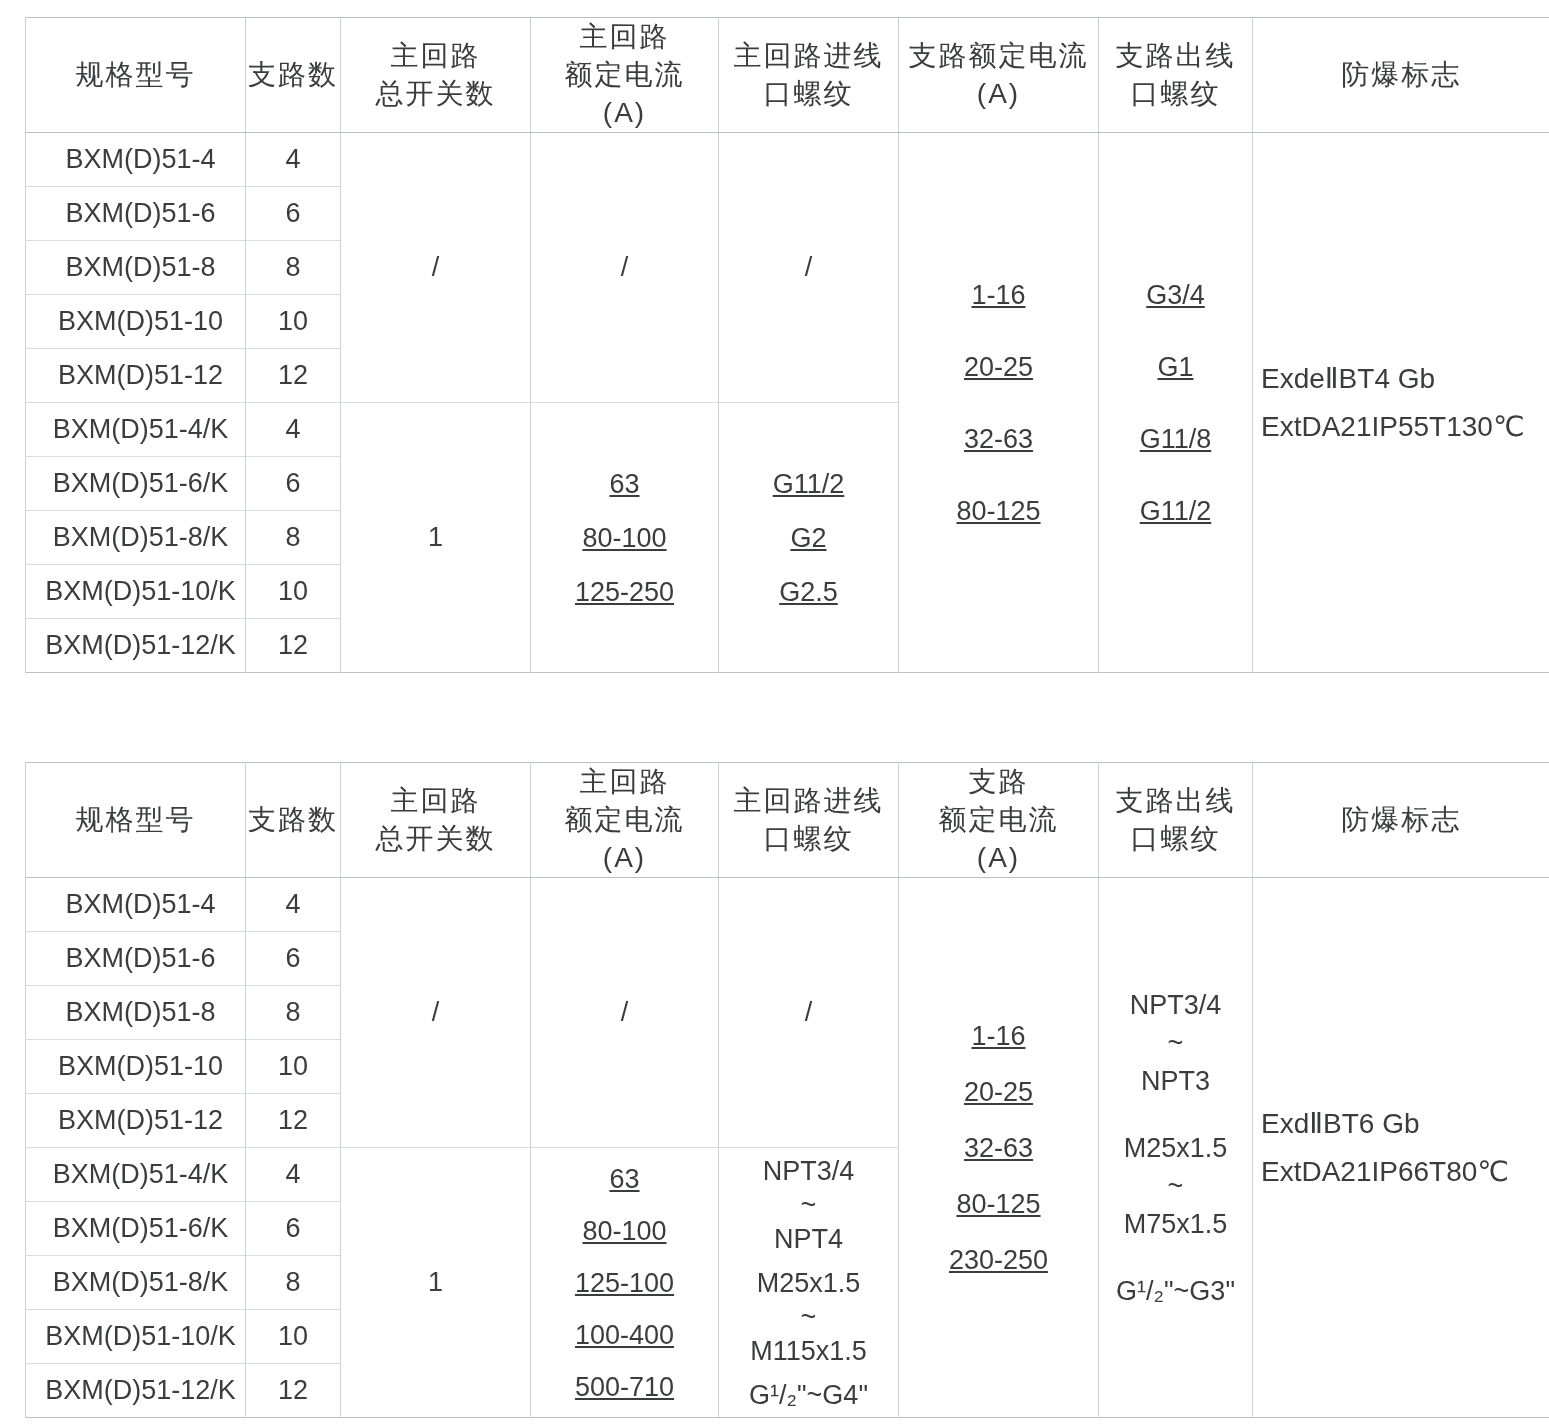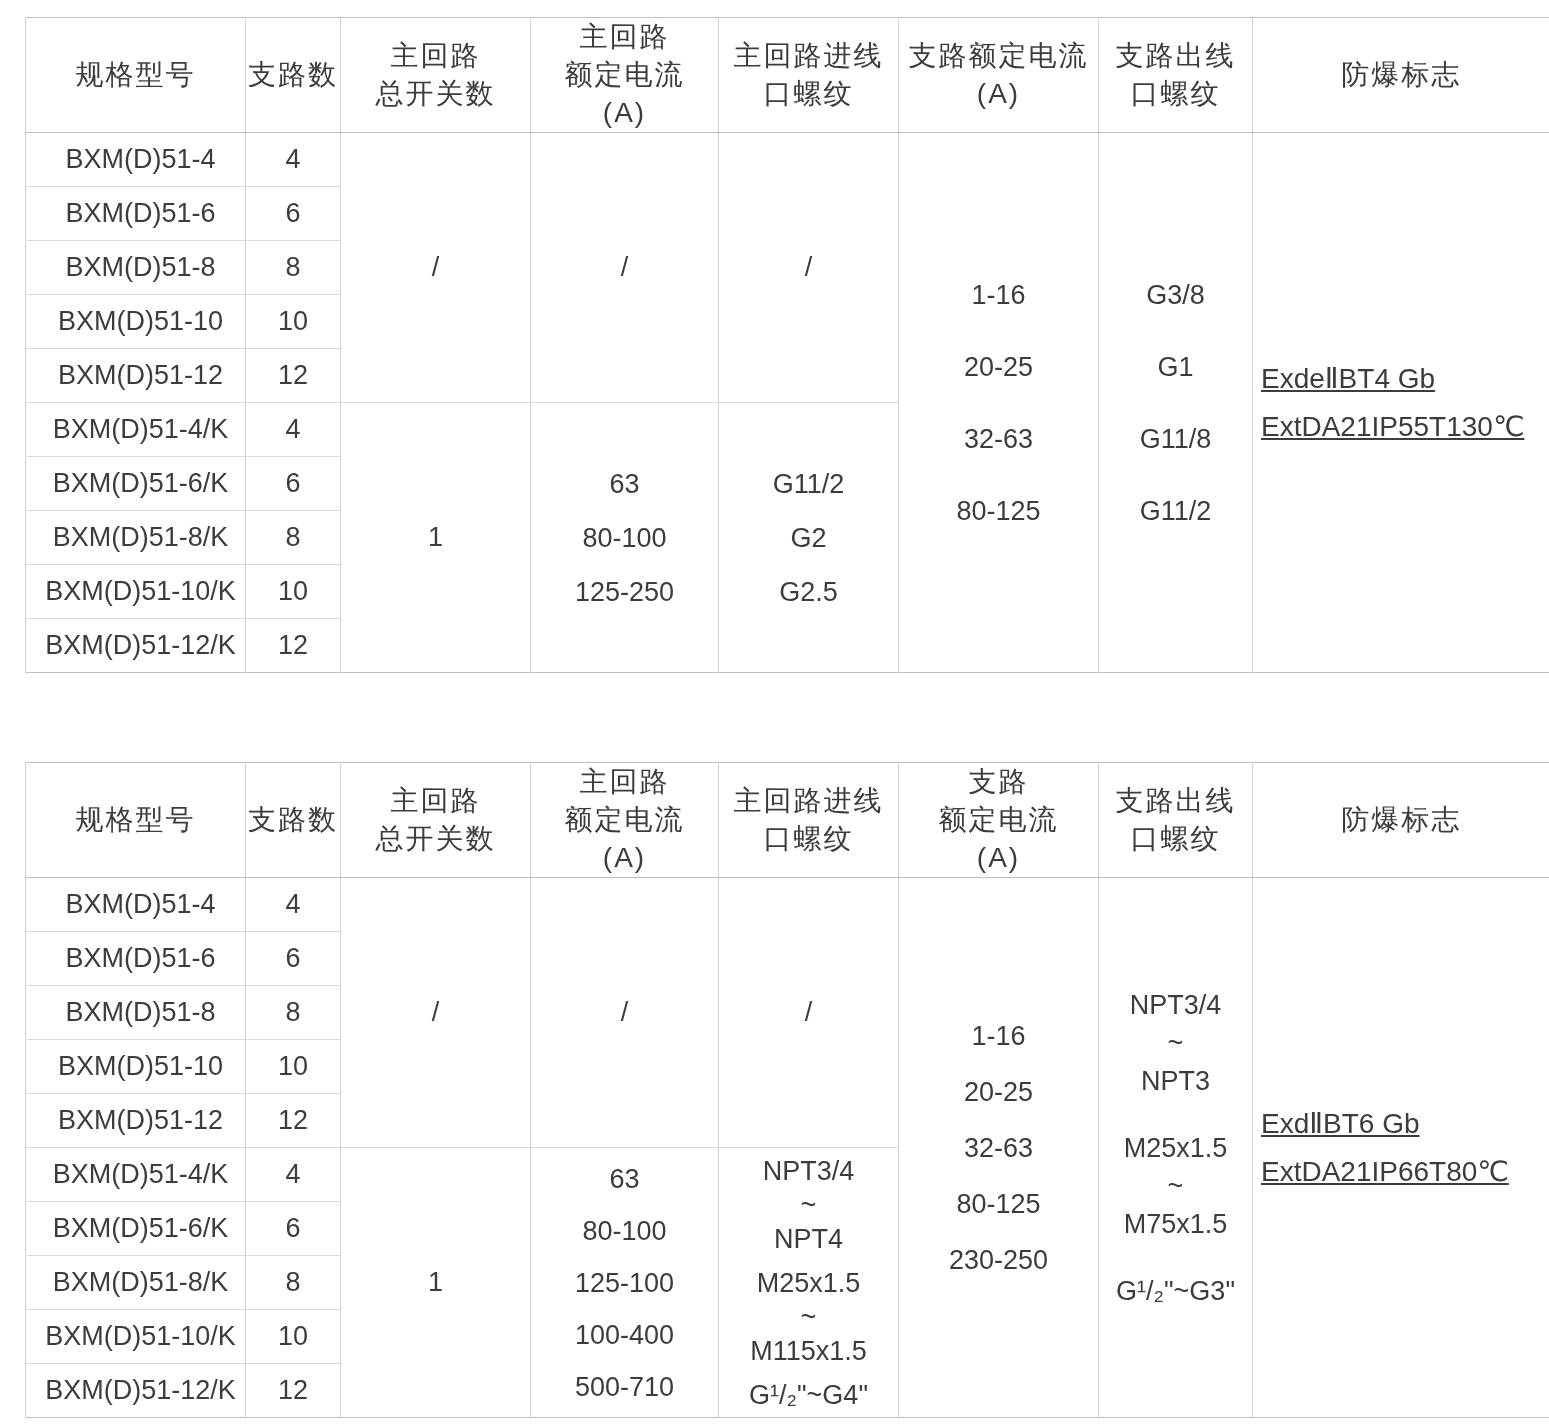--- a/index.html
+++ b/index.html
@@ -30,27 +30,27 @@
   }
   thead th{
     border-bottom:1px solid var(--line-strong);
     height:112px;line-height:38px;font-size:28px;letter-spacing:2px;
   }
   .t2 thead th{height:114px;}
   th .ln{display:block;}
   tbody tr{height:54px;}
   td.rs{border-bottom:1px solid var(--line-light);}
   td.model{text-align:center;padding-left:10px;}
-  .stack span{display:block;}
+  .stack span{display:block;text-decoration:underline;}
   .lh72 span{line-height:72px;}
   .lh56 span{line-height:56px;}
   .lh54 span{line-height:54px;}
   .lh52 span{line-height:52px;}
   td.exmark{text-align:left;padding-left:8px;font-size:28px;}
-  td.exmark span{display:block;line-height:48px;text-decoration:underline;}
+  td.exmark span{display:block;line-height:48px;}
   .grp{display:block;}
   .grp span{display:block;line-height:34px;}
   .gap10 .grp + .grp{margin-top:10px;}
   .gap29 .grp span{line-height:38px;}
   .gap29 .grp + .grp{margin-top:29px;}
 </style>
 </head>
 <body style="background: rgb(255, 255, 255);">
 
 <div class="page">
@@ -110,21 +110,21 @@
         <td rowspan="10">
           <div class="stack lh72">
             <span>1-16</span>
             <span>20-25</span>
             <span>32-63</span>
             <span>80-125</span>
           </div>
         </td>
         <td rowspan="10">
           <div class="stack lh72">
-            <span>G3/8</span>
+            <span>G3/4</span>
             <span>G1</span>
             <span>G11/8</span>
             <span>G11/2</span>
           </div>
         </td>
         <td rowspan="10" class="exmark">
           <span>ExdeⅡBT4 Gb</span>
           <span>ExtDA21IP55T130℃</span>
         </td>
       </tr>

